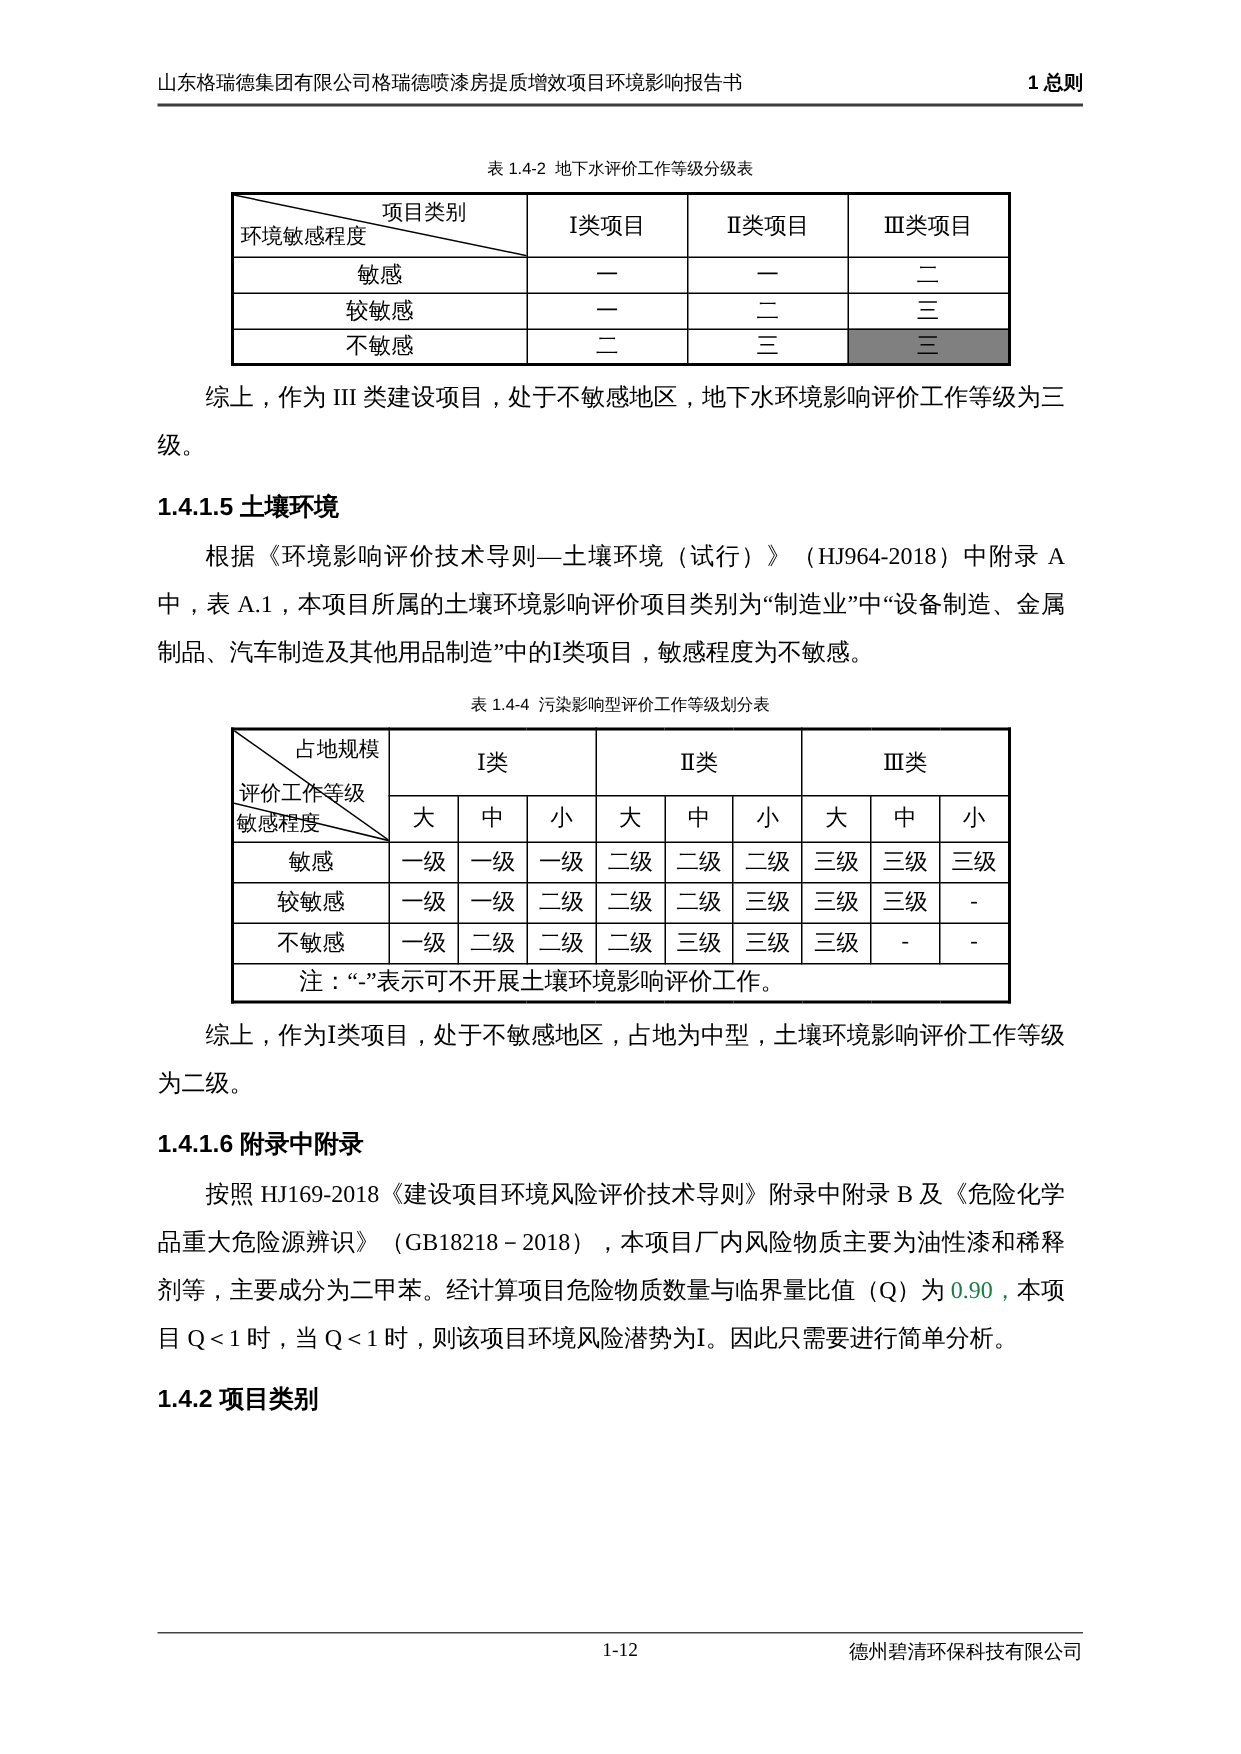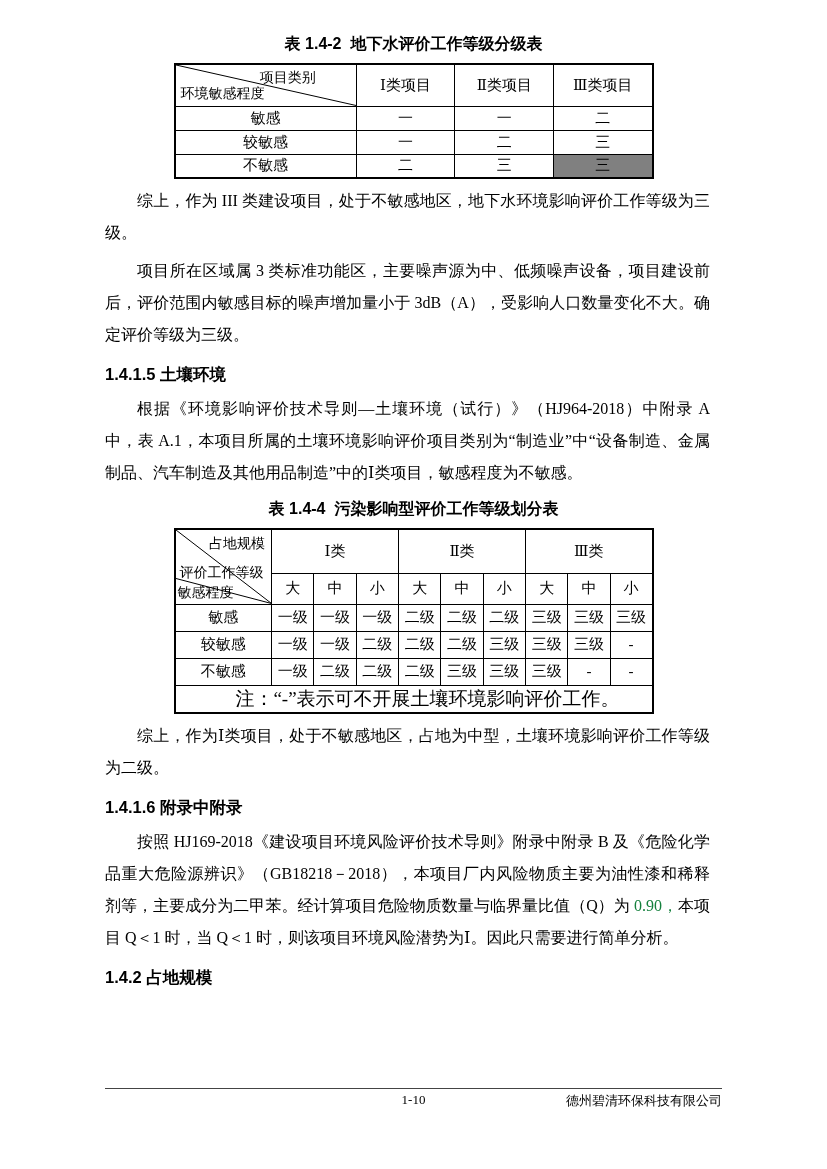--- a/index.html
+++ b/index.html
@@ -33,29 +33,29 @@
   .sec-heading {
     font-family: "Liberation Sans", sans-serif;
     font-weight: bold; font-size: 16.5px;
     margin: 13px 0 7px 0;
   }
   .red { color: #e60012; }
 
   
   .tbl-caption {
     font-family: "Liberation Sans", sans-serif;
-    text-align: center; font-weight: bold; font-size: 16px;
+    text-align: center; font-weight: normal; font-size: 11px;
     margin: 10px 0 8px 0;
     white-space: pre;
   }
 
   
   table.doc-table {
     border-collapse: collapse;
-    width: 480px; margin: 0 auto;
+    width: 520px; margin: 0 auto;
     border: 2px solid #000;
     table-layout: fixed;
   }
   table.doc-table td, table.doc-table th {
     border: 1px solid #000;
     text-align: center; vertical-align: middle;
     font-weight: normal; font-size: 15px;
     padding: 0;
   }
   
@@ -71,39 +71,43 @@
   #tbl1 .corner .lab-bottom { bottom: 5px; left: 5px; }
   
   #tbl2 .grp-row { height: 44px; }
   #tbl2 .size-row { height: 31px; }
   #tbl2 .data-row { height: 27px; }
   #tbl2 .col-label { width: 20.3%; padding-left: 36px; }
   #tbl2 .corner .lab-a { top: 7px; right: 6px; }
   #tbl2 .corner .lab-b { top: 36px; left: 4px; }
   #tbl2 .corner .lab-c { bottom: 4px; left: 2px; }
   #tbl2 .note-row { height: 26px; }
-  #tbl2 .note-cell { text-align: center; padding-left: 28px; font-size: 19px; }
+  #tbl2 .note-cell { text-align: left; padding-left: 44px; font-size: 16px; }
 
   
   .page-footer {
     position: absolute; left: 105px; right: 105px; top: 1088px;
     border-top: 1.5px solid #444;
     font-size: 13px; padding-top: 3px;
     height: 24px;
   }
   .page-footer .page-num {
     position: absolute; left: 0; right: 0; text-align: center;
   }
   .page-footer .company { float: right; }
 </style>
 </head>
 <body>
 
 <div class="page">
 
+  <div class="page-header">
+    <span class="doc-title">山东格瑞德集团有限公司格瑞德喷漆房提质增效项目环境影响报告书</span>
+    <span class="chapter">1 总则</span>
+  </div>
 
   <div class="doc-main">
 
     <div class="tbl-caption">表 1.4-2  地下水评价工作等级分级表</div>
 
     <table class="doc-table" id="tbl1">
       <tbody>
           <tr class="hdr-row">
         <td class="corner col-label">
           <svg viewBox="0 0 100 100" preserveAspectRatio="none">
@@ -132,21 +136,20 @@
         <td>不敏感</td>
         <td>二</td>
         <td>三</td>
         <td class="shaded" style="background: rgb(128, 128, 128);">三</td>
       </tr>
     </tbody>
       </table>
 
     <p class="para">综上，作为 III 类建设项目，处于不敏感地区，地下水环境影响评价工作等级为三级。</p>
 
-    <p class="para">项目所在区域属 3 类标准功能区，主要噪声源为中、低频噪声设备，项目建设前后，评价范围内敏感目标的噪声增加量小于 3dB（A），受影响人口数量变化不大。确定评价等级为三级。</p>
 
     <div class="sec-heading">1.4.1.5 土壤环境</div>
     <p class="para">根据《环境影响评价技术导则—土壤环境（试行）》（HJ964-2018）中附录 A 中，表 A.1，本项目所属的土壤环境影响评价项目类别为“制造业”中“设备制造、金属制品、汽车制造及其他用品制造”中的Ⅰ类项目，敏感程度为不敏感。</p>
 
     <div class="tbl-caption">表 1.4-4  污染影响型评价工作等级划分表</div>
 
     <table class="doc-table" id="tbl2">
       <tbody>
           <tr class="grp-row">
         <td class="corner col-label" rowspan="2">
@@ -213,21 +216,21 @@
         <td class="note-cell" colspan="10">注：“-”表示可不开展土壤环境影响评价工作。</td>
       </tr>
     </tbody>
       </table>
 
     <p class="para">综上，作为Ⅰ类项目，处于不敏感地区，占地为中型，土壤环境影响评价工作等级为二级。</p>
 
     <div class="sec-heading">1.4.1.6 附录中附录</div>
     <p class="para"><span>按照 HJ169-2018《建设项目环境风险评价技术导则》附录中附录 B 及《危险化学品重大危险源辨识》（GB18218－2018），本项目厂内风险物质主要为油性漆和稀释剂等，主要成分为二甲苯。经计算项目危险物质数量与临界量比值（Q）为 </span><span class="red" style="color: #15803d;">0.90，</span><span>本项目 Q＜1 时，当 Q＜1 时，则该项目环境风险潜势为Ⅰ。因此只需要进行简单分析。</span></p>
 
-    <div class="sec-heading">1.4.2 占地规模</div>
+    <div class="sec-heading">1.4.2 项目类别</div>
 
   </div>
 </div>
 
 <div class="page-footer">
-  <span class="page-num">1-10</span>
+  <span class="page-num">1-12</span>
   <span class="company">德州碧清环保科技有限公司</span>
 </div>
 
 </body></html>

